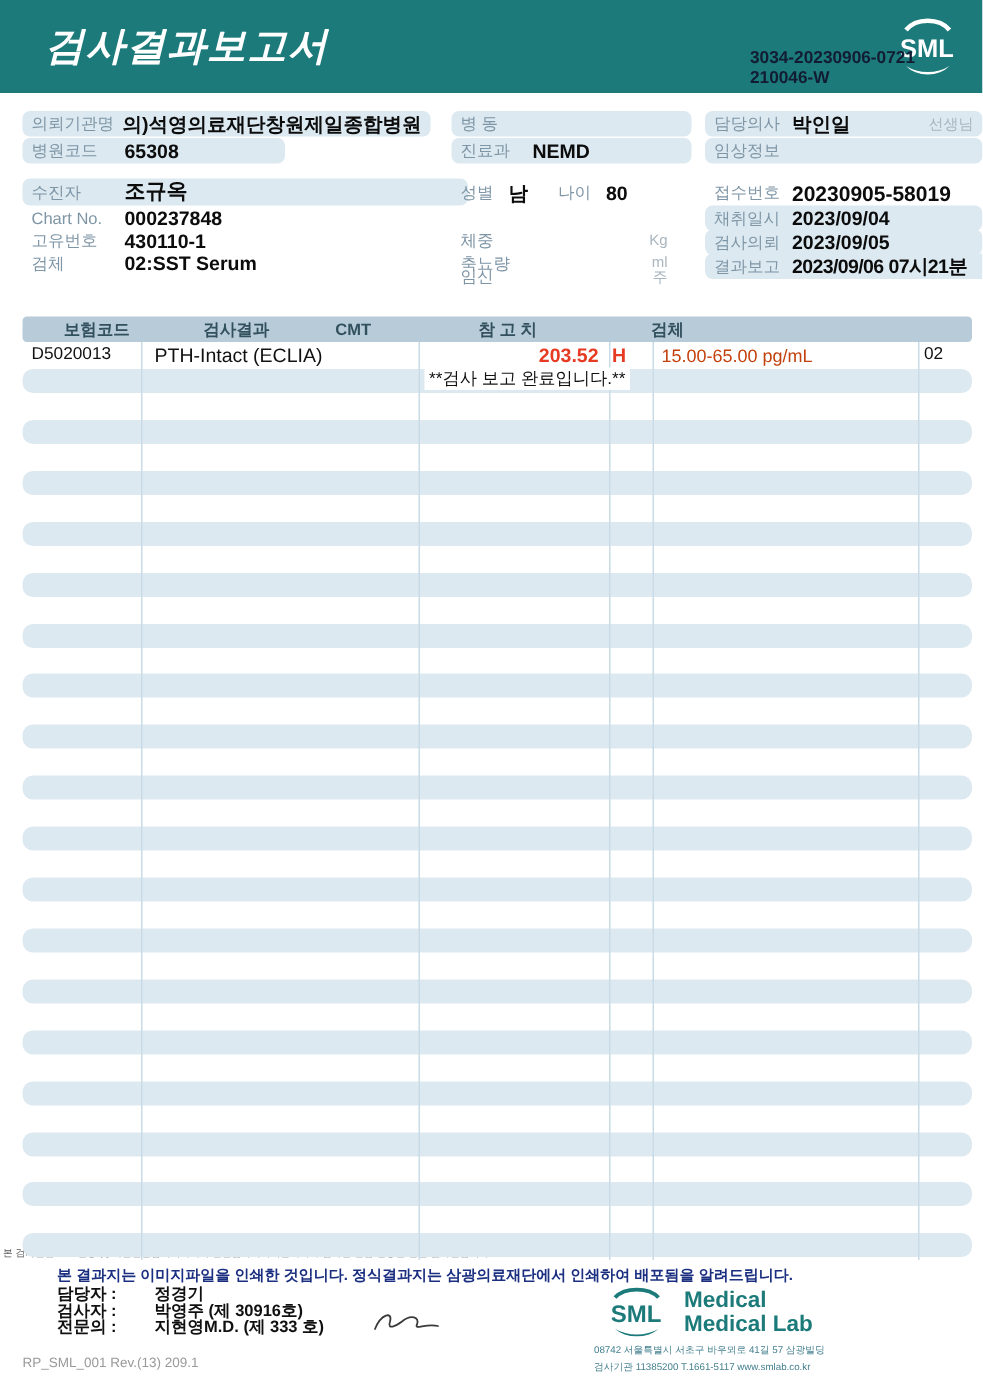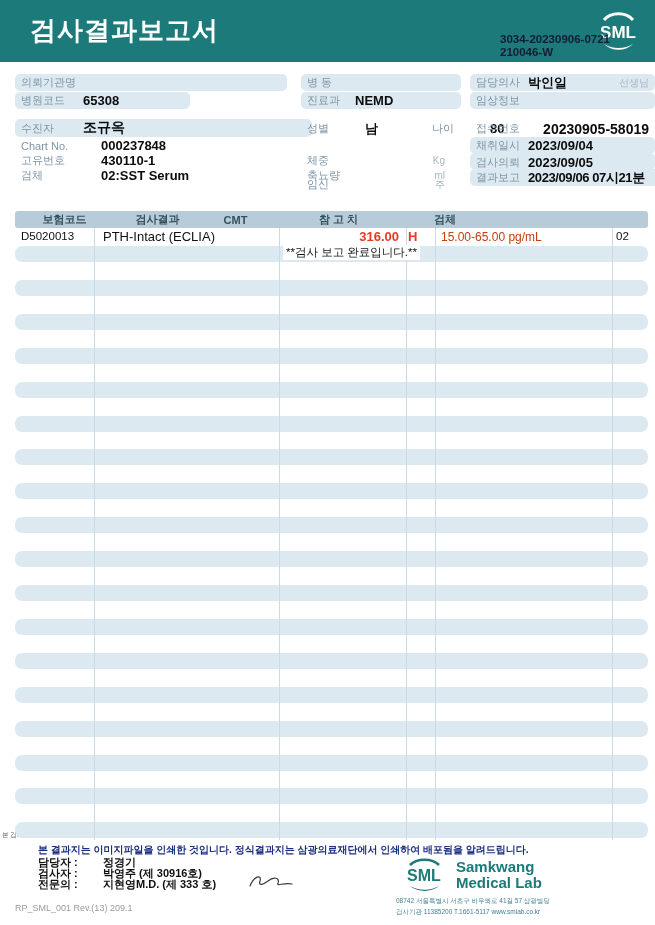--- a/index.html
+++ b/index.html
@@ -2,27 +2,27 @@
 <html><head>
 <meta charset="utf-8">
 <style>
   * { margin:0; padding:0; box-sizing:border-box; }
   html,body { width:655px; height:925px; }
   body { font-family:"Liberation Sans","DejaVu Sans",sans-serif; background:#ffffff; position:relative; overflow:hidden; }
   .abs { position:absolute; }
 
   
   .topband { left:0; top:0; width:655px; height:62px; background:#1d7a7a; }
-  .report-title { left:30px; top:13px; color:#ffffff; font-size:26px; font-weight:bold; letter-spacing:1px; }
+  .report-title { left:30px; top:13px; color:#ffffff; font-size:26px; font-weight:bold; letter-spacing:1px;font-style:italic; }
   .hdr-logo { left:592px; top:6px; width:52px; height:52px; }
   .report-no { left:500px; top:33px; color:#121c33; font-size:11.5px; font-weight:bold; line-height:12.5px; z-index:3; white-space:nowrap; }
 
   
   .pill { background:#dce9f1; border-radius:5px; display:flex; align-items:center; height:17px; padding:0 6px; }
-  .row-flat { display:flex; align-items:center; height:17px; padding:0 6px;gap:18px; }
+  .row-flat { display:flex; align-items:center; height:17px; padding:0 6px; }
   .lbl { color:#7e95a5; font-size:11px; white-space:nowrap; }
   .val { color:#0c0c0c; font-size:13px; font-weight:bold; white-space:nowrap; }
   .val-lg { font-size:14px; }
   .unit { color:#aab6bf; font-size:10px; margin-left:auto; }
   .suffix { color:#a9b6c0; font-size:10px; margin-left:auto; }
   .gap8 { width:10px; display:inline-block; }
 
   
   .thead { left:15px; top:211px; width:633px; height:17px; background:#b7ccd8; border-radius:3px; display:flex; z-index:3; }
   .th { color:#33505f; font-size:11px; font-weight:bold; display:flex; align-items:center; justify-content:center; }
@@ -55,20 +55,21 @@
     <path d="M12 38 A 18 14 0 0 0 41 38 A 24 20 0 0 1 12 38 Z" fill="#ffffff"></path>
   </svg>
 </div>
 <div class="abs report-no">
   <div>3034-20230906-0721</div>
   <div>210046-W</div>
 </div>
 
 <div class="abs pill" style="left:15px; top:74px; width:272px;">
   <span class="lbl" style="width:62px;">의뢰기관명</span>
+  <span class="val">의)석영의료재단창원제일종합병원</span>
 </div>
 <div class="abs pill" style="left:15px; top:92px; width:175px;">
   <span class="lbl" style="width:62px;">병원코드</span>
   <span class="val">65308</span>
 </div>
 <div class="abs pill" style="left:15px; top:119px; width:297px; height:18px;">
   <span class="lbl" style="width:62px;">수진자</span>
   <span class="val val-lg">조규옥</span>
 </div>
 <div class="abs row-flat" style="left:15px; top:137px; width:297px;">
@@ -125,21 +126,21 @@
   <span class="val"></span>
 </div>
 <div class="abs row-flat" style="left:470px; top:120px; width:185px;">
   <span class="lbl" style="width:52px;">접수번호</span>
   <span class="val val-lg">20230905-58019</span>
 </div>
 <div class="abs pill" style="left:470px; top:137px; width:185px;">
   <span class="lbl" style="width:52px;">채취일시</span>
   <span class="val">2023/09/04</span>
 </div>
-<div class="abs pill" style="left:470px; top:153px; width:185px;align-items:flex-end;">
+<div class="abs pill" style="left:470px; top:153px; width:185px;">
   <span class="lbl" style="width:52px;">검사의뢰</span>
   <span class="val">2023/09/05</span>
 </div>
 <div class="abs pill" style="left:470px; top:169px; width:185px; border-top-right-radius:0; border-bottom-right-radius:0;">
   <span class="lbl" style="width:52px;">결과보고</span>
   <span class="val" style="letter-spacing:-0.4px;">2023/09/06 07시21분</span>
 </div>
 
 <div class="abs thead">
   <div class="th" style="width:79px;padding-left:20px;">보험코드</div>
@@ -150,21 +151,21 @@
 </div>
 
 <div class="abs vline" style="left:94px;"></div>
 <div class="abs vline" style="left:279px;"></div>
 <div class="abs vline" style="left:406px;"></div>
 <div class="abs vline" style="left:435px;"></div>
 <div class="abs vline" style="left:612px;"></div>
 
 <div class="abs cell-text" style="left:21px; top:230px; font-size:11.5px; color:#111;">D5020013</div>
 <div class="abs cell-text" style="left:103px; top:229px; font-size:13px; color:#111;">PTH-Intact (ECLIA)</div>
-<div class="abs cell-text res-red" style="left:279px; top:229px; width:120px; text-align:right;">316.00</div>
+<div class="abs cell-text res-red" style="left:279px; top:229px; width:120px; text-align:right;">203.52</div>
 <div class="abs cell-text res-red" style="left:408px; top:229px;">H</div>
 <div class="abs cell-text" style="left:441px; top:230px; font-size:12px; color:#c2410c;">15.00-65.00 pg/mL</div>
 <div class="abs cell-text" style="left:616px; top:230px; font-size:11.5px; color:#111;">02</div>
 
 <div class="abs cell-text" style="left:283px; top:245px; font-size:11.5px; color:#111; background:#ffffff; padding:0 3px;">**검사  보고  완료입니다.**</div>
 
 <div id="stripes">
     <div class="stripe" style="top: 246px;"></div>
     <div class="stripe" style="top: 279.9px;"></div>
     <div class="stripe" style="top: 313.8px;"></div>
@@ -206,17 +207,17 @@
 <div class="abs doccode" style="left:15px; top:903px;">RP_SML_001 Rev.(13) 209.1</div>
 
 <div class="abs" style="left:398px; top:856px; width:52px; height:40px;">
   <svg width="52" height="40" viewBox="0 0 52 40">
     <path d="M12 9 A 17 11 0 0 1 41 9" stroke="#1d7a7a" stroke-width="2.6" fill="none"></path>
     <text x="26" y="25" text-anchor="middle" font-size="16" font-weight="bold" fill="#1d7a7a" font-family="Liberation Sans, sans-serif">SML</text>
     <path d="M12 30 A 18 12 0 0 0 41 30 A 24 18 0 0 1 12 30 Z" fill="#1d7a7a"></path>
   </svg>
 </div>
 <div class="abs lab-name" style="left:456px; top:859px;">
-  <div>Samkwang</div>
+  <div>Medical</div>
   <div>Medical Lab</div>
 </div>
 <div class="abs addr" style="left:396px; top:896px;">08742 서울특별시 서초구 바우뫼로 41길 57 삼광빌딩</div>
 <div class="abs addr" style="left:396px; top:907px;">검사기관 11385200 T.1661-5117 www.smlab.co.kr</div>
 
 </body></html>

